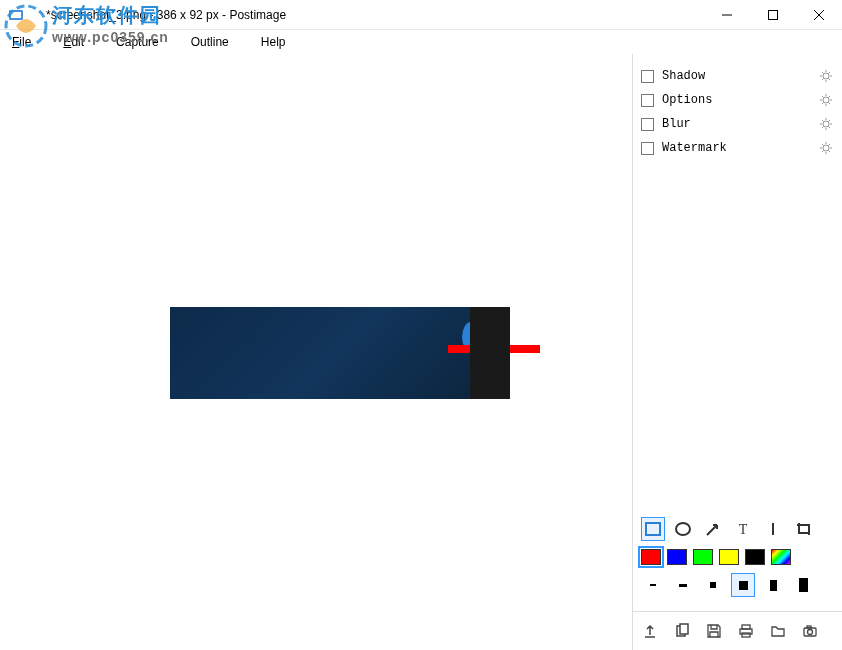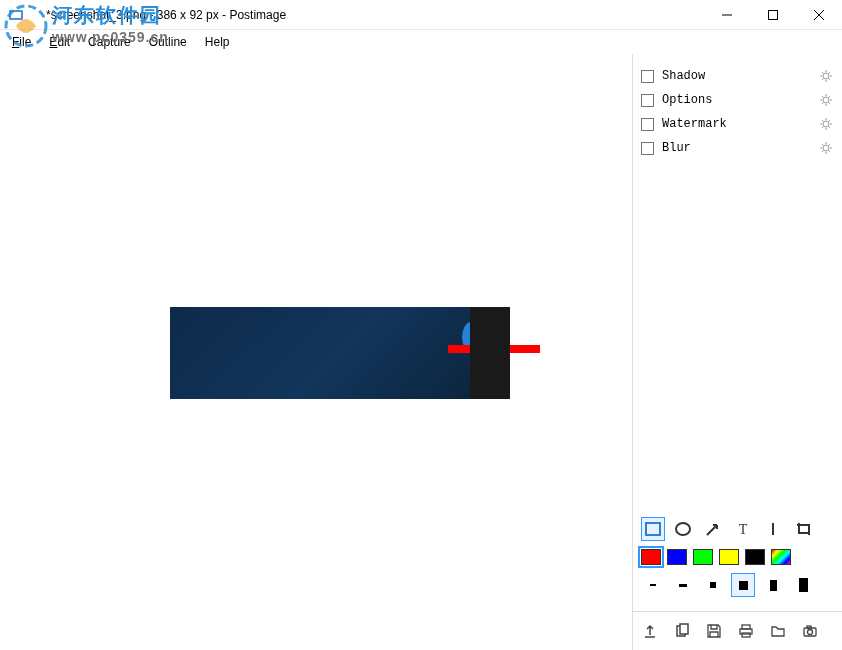--- a/index.html
+++ b/index.html
@@ -4,21 +4,21 @@
 <style>
 * { box-sizing: border-box; margin: 0; padding: 0; }
 body { font-family: "Segoe UI", Tahoma, sans-serif; font-size: 12px; background: #fff; width: 842px; height: 650px; overflow: hidden; position: relative; }
 
 .titlebar { height: 30px; display: flex; align-items: center; background: #fff; border-bottom: 1px solid #e8e8e8; gap: 16px; }
 .titlebar .app-icon { width: 16px; height: 16px; margin: 0 6px 0 8px; }
 .titlebar .title { flex: 1; color: #000; font-size: 12px; }
 .win-controls { display: flex; height: 100%; }
 .win-btn { width: 46px; height: 100%; display: flex; align-items: center; justify-content: center; color: #000; }
 
-.menubar { height: 24px; display: flex; align-items: center; padding-left: 4px; gap: 2px; }
+.menubar { height: 24px; display: flex; align-items: center; padding-left: 4px; gap: 16px; }
 .menubar .menu-item { padding: 3px 8px; cursor: default; }
 .menubar .menu-item u { text-decoration: underline; }
 
 .main { display: flex; height: calc(650px - 30px - 24px); }
 .canvas-area { flex: 1; position: relative; background: #fff; }
 .canvas-img { position: absolute; left: 170px; top: 253px; width: 340px; height: 92px; background: linear-gradient(135deg, #0d2a4a 0%, #12355b 50%, #0a2238 100%); }
 .canvas-img::after { content: ""; position: absolute; right: 0; top: 0; width: 40px; height: 100%; background: #1a1a1a; }
 .canvas-circle { position: absolute; right: 30px; top: 15px; width: 18px; height: 30px; background: #2a7fd6; border-radius: 50%; }
 .red-line { position: absolute; left: 278px; top: 38px; width: 92px; height: 8px; background: #ff0000; }
 
@@ -139,40 +139,40 @@
                 <line x1="2" y1="2" x2="3.5" y2="3.5"></line>
                 <line x1="8.5" y1="8.5" x2="10" y2="10"></line>
                 <line x1="10" y1="2" x2="8.5" y2="3.5"></line>
                 <line x1="3.5" y1="8.5" x2="2" y2="10"></line>
               </g>
             </svg>
         </div>
       </div>
       <div class="effect-row">
         <div class="chk"></div>
+        <div class="lbl">Blur</div>
+        <div class="gear">
+          <svg width="12" height="12" viewBox="0 0 12 12">
+              <circle cx="6" cy="6" r="3" fill="none" stroke="#999" stroke-width="1"></circle>
+              <g stroke="#999" stroke-width="1">
+                <line x1="6" y1="0" x2="6" y2="2"></line>
+                <line x1="6" y1="10" x2="6" y2="12"></line>
+                <line x1="0" y1="6" x2="2" y2="6"></line>
+                <line x1="10" y1="6" x2="12" y2="6"></line>
+                <line x1="2" y1="2" x2="3.5" y2="3.5"></line>
+                <line x1="8.5" y1="8.5" x2="10" y2="10"></line>
+                <line x1="10" y1="2" x2="8.5" y2="3.5"></line>
+                <line x1="3.5" y1="8.5" x2="2" y2="10"></line>
+              </g>
+            </svg>
+        </div>
+      </div>
+      <div class="effect-row">
+        <div class="chk"></div>
         <div class="lbl">Watermark</div>
-        <div class="gear">
-          <svg width="12" height="12" viewBox="0 0 12 12">
-              <circle cx="6" cy="6" r="3" fill="none" stroke="#999" stroke-width="1"></circle>
-              <g stroke="#999" stroke-width="1">
-                <line x1="6" y1="0" x2="6" y2="2"></line>
-                <line x1="6" y1="10" x2="6" y2="12"></line>
-                <line x1="0" y1="6" x2="2" y2="6"></line>
-                <line x1="10" y1="6" x2="12" y2="6"></line>
-                <line x1="2" y1="2" x2="3.5" y2="3.5"></line>
-                <line x1="8.5" y1="8.5" x2="10" y2="10"></line>
-                <line x1="10" y1="2" x2="8.5" y2="3.5"></line>
-                <line x1="3.5" y1="8.5" x2="2" y2="10"></line>
-              </g>
-            </svg>
-        </div>
-      </div>
-      <div class="effect-row">
-        <div class="chk"></div>
-        <div class="lbl">Blur</div>
         <div class="gear">
           <svg width="12" height="12" viewBox="0 0 12 12">
               <circle cx="6" cy="6" r="3" fill="none" stroke="#999" stroke-width="1"></circle>
               <g stroke="#999" stroke-width="1">
                 <line x1="6" y1="0" x2="6" y2="2"></line>
                 <line x1="6" y1="10" x2="6" y2="12"></line>
                 <line x1="0" y1="6" x2="2" y2="6"></line>
                 <line x1="10" y1="6" x2="12" y2="6"></line>
                 <line x1="2" y1="2" x2="3.5" y2="3.5"></line>
                 <line x1="8.5" y1="8.5" x2="10" y2="10"></line>

